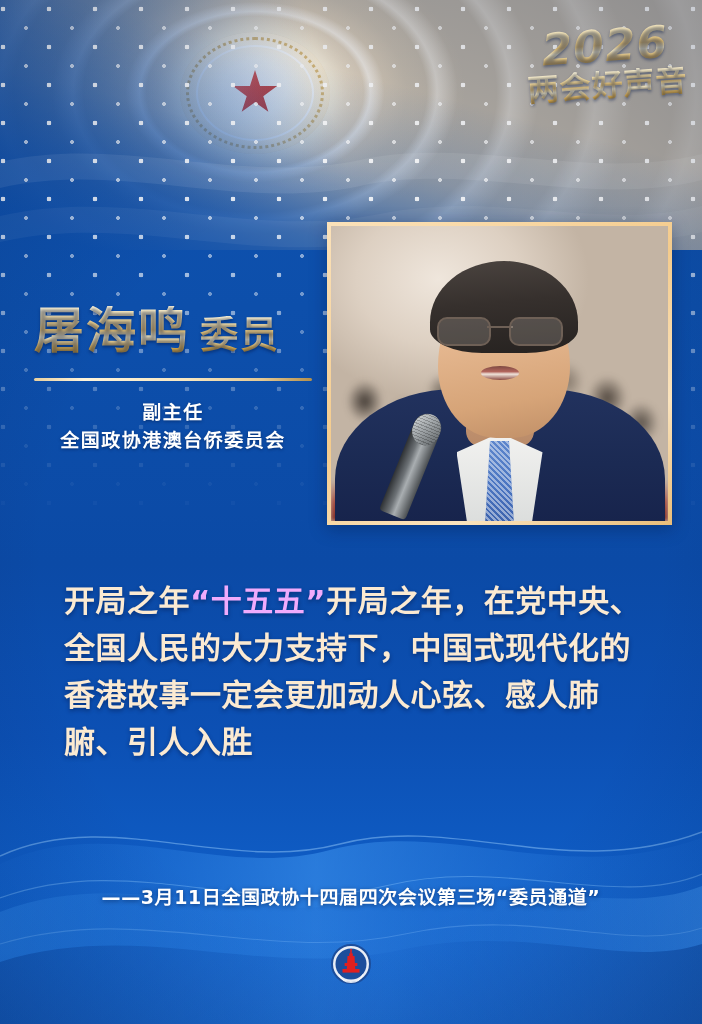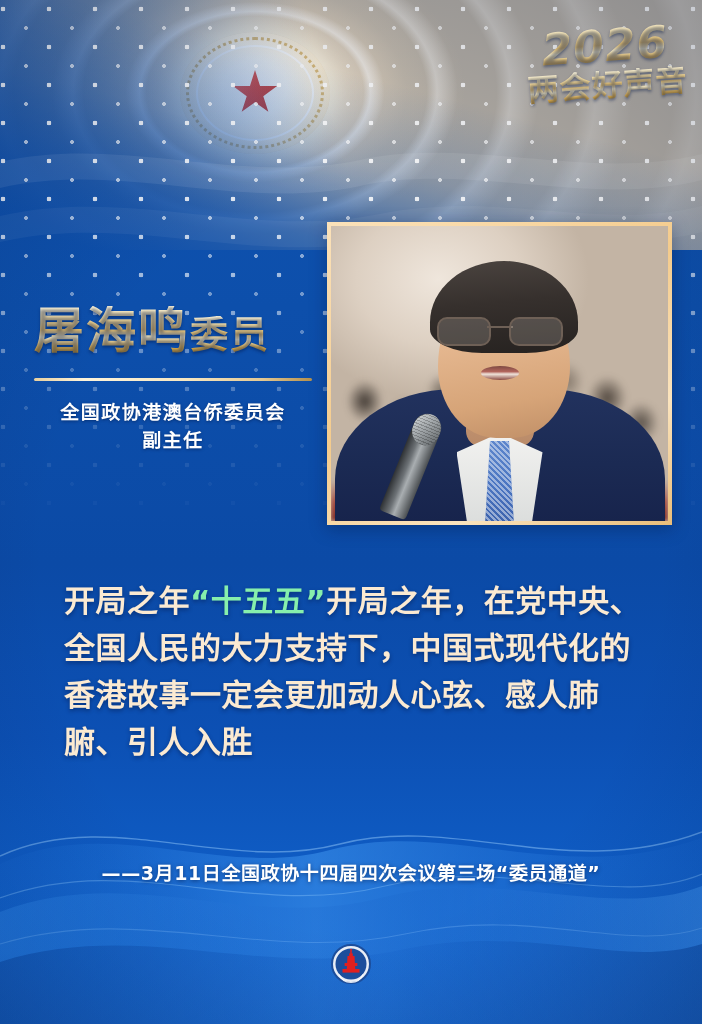--- a/index.html
+++ b/index.html
@@ -309,20 +309,21 @@
   
   .name-block {
     position: absolute;
     left: 34px;
     top: 306px;
     width: 282px;
   }
   .name-row {
     display: flex;
     align-items: baseline;
+    gap: 10px;
     white-space: nowrap;
   }
   .gold-text {
     background: linear-gradient(180deg, #fff8de 0%, #f6e0a6 22%, #e2bd6e 48%, #fdf0c6 62%, #d9ae54 82%, #b9871f 100%);
     -webkit-background-clip: text;
     background-clip: text;
     color: transparent;
     text-shadow: 0 2px 3px rgba(0,22,70,0.42);
   }
   .name-main {
@@ -367,28 +368,28 @@
     width: 580px;
     font-family: "DejaVu Sans", sans-serif;
     font-size: 31px;
     font-weight: bold;
     line-height: 1.52;
     letter-spacing: 0.5px;
     color: #fbead2;
     text-shadow: 0 2px 4px rgba(0,18,60,0.45);
   }
   .quote .hl {
-    color: #86efac;
+    color: #f0abfc;
   }
 
   
   .attribution {
     position: absolute;
     left: 0;
-    top: 858px;
+    top: 882px;
     width: 702px;
     text-align: center;
     color: #ffffff;
     font-family: "DejaVu Sans", sans-serif;
     font-size: 19px;
     font-weight: bold;
     letter-spacing: 0.6px;
     text-shadow: 0 1px 4px rgba(0,20,60,0.55);
   }
 
@@ -482,22 +483,22 @@
     </div>
   </div>
 
   <div class="name-block">
     <div class="name-row">
       <span class="name-main gold-text">屠海鸣</span>
       <span class="name-suffix gold-text">委员</span>
     </div>
     <div class="gold-divider"></div>
     <div class="role">
+      <div>副主任</div>
       <div>全国政协港澳台侨委员会</div>
-      <div>副主任</div>
     </div>
   </div>
 
   <div class="quote"><span>开局之年</span><span class="hl">“十五五”</span><span>开局之年，在党中央、全国人民的大力支持下，中国式现代化的香港故事一定会更加动人心弦、感人肺腑、引人入胜</span></div>
 
   <div class="attribution">——3月11日全国政协十四届四次会议第三场“委员通道”</div>
 
   <svg class="emblem" viewBox="0 0 40 40">
     <circle cx="20" cy="20" r="19" fill="#e9eef6" stroke="#1c4e9c" stroke-width="2"></circle>
     <circle cx="20" cy="20" r="15.5" fill="#1c4e9c"></circle>

